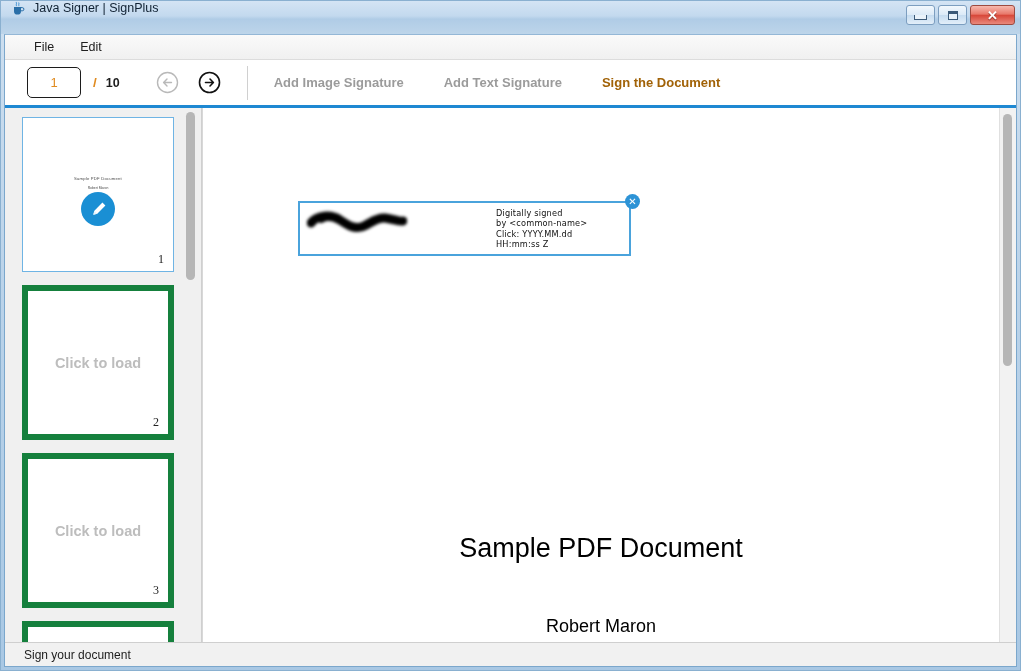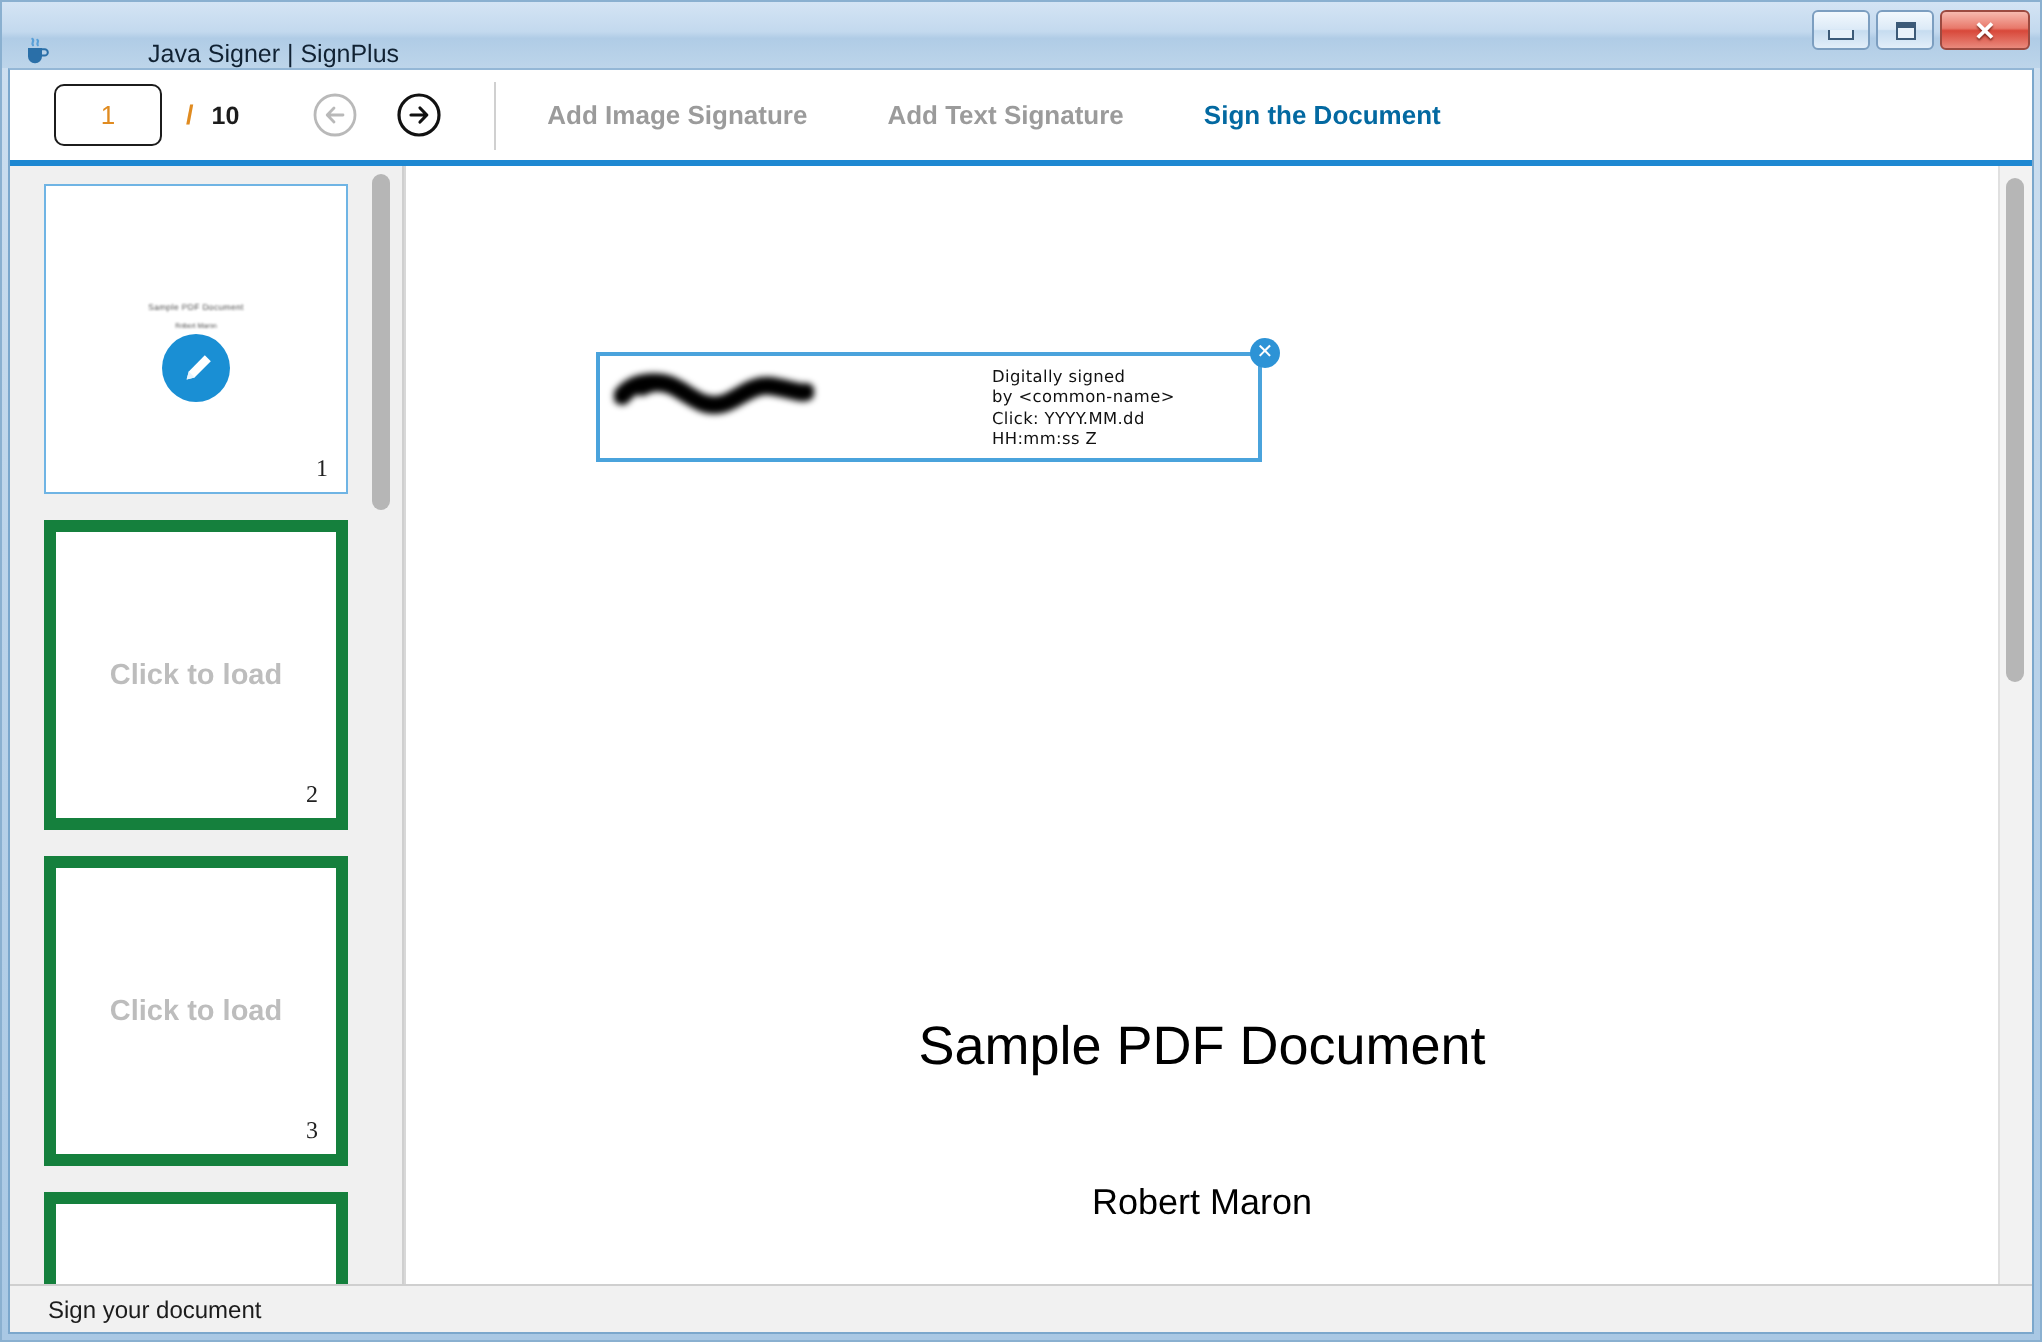--- a/index.html
+++ b/index.html
@@ -26,23 +26,22 @@
     display: flex;
     flex-direction: column;
   }
 
   
   .titlebar {
     height: 33px;
     flex: 0 0 33px;
     position: relative;
     display: flex;
-    align-items: flex-end;
+    align-items: flex-start;
     background: linear-gradient(to bottom, #d4e4f4 0%, #c3d9ee 45%, #b0cce6 55%, #bdd5ea 100%);
-    gap: 41px;
   }
   .title-icon {
     width: 16px; height: 16px;
     margin-left: 9px;
     margin-right: 7px;
     position: relative;
     flex: 0 0 16px;
   }
   .title-text {
     font-size: 12.5px;
@@ -188,21 +187,21 @@
   }
   .tbbtn {
     font-size: 13px;
     font-weight: bold;
     color: #9b9b9b;
     padding: 6px 14px;
     margin-left: 12px;
     white-space: nowrap;
     cursor: default;
   }
-  .tbbtn.enabled { color: #0369a1; text-align: center; }
+  .tbbtn.enabled { color: #a16207; text-align: center; }
 
   
   .body {
     flex: 1 1 auto;
     display: flex;
     min-height: 0;
     background: #ffffff;
   }
 
   
@@ -427,20 +426,24 @@
         <div class="glyph-max"></div>
       </div>
       <div class="winbtn close">
         <span class="glyph-close">✕</span>
       </div>
     </div>
   </div>
 
   <div class="client">
 
+    <div class="menubar">
+      <div class="menuitem">File</div>
+      <div class="menuitem">Edit</div>
+    </div>
 
     <div class="toolbar">
       <div class="pagebox">
         <input type="text" value="1" style="">
       </div>
       <span class="slash">/</span>
       <span class="pagecount">10</span>
 
       <div class="navbtn">
         <svg width="25" height="25" viewBox="0 0 25 25">

